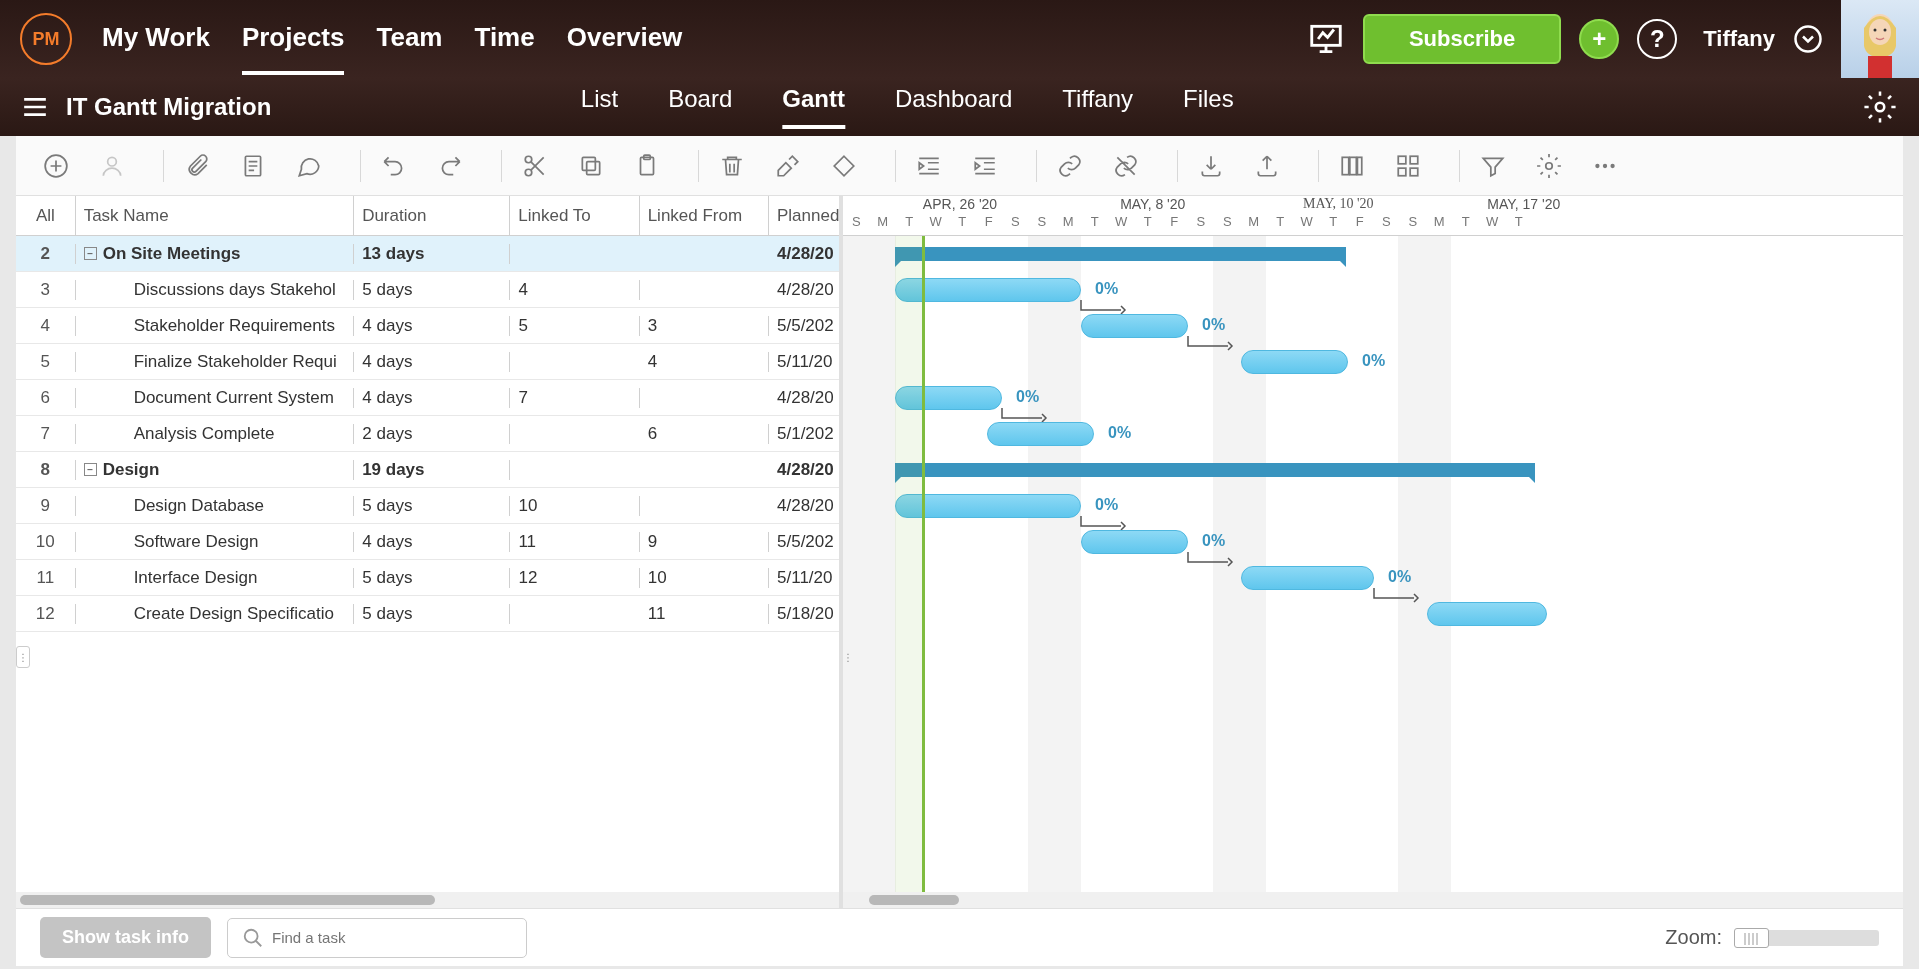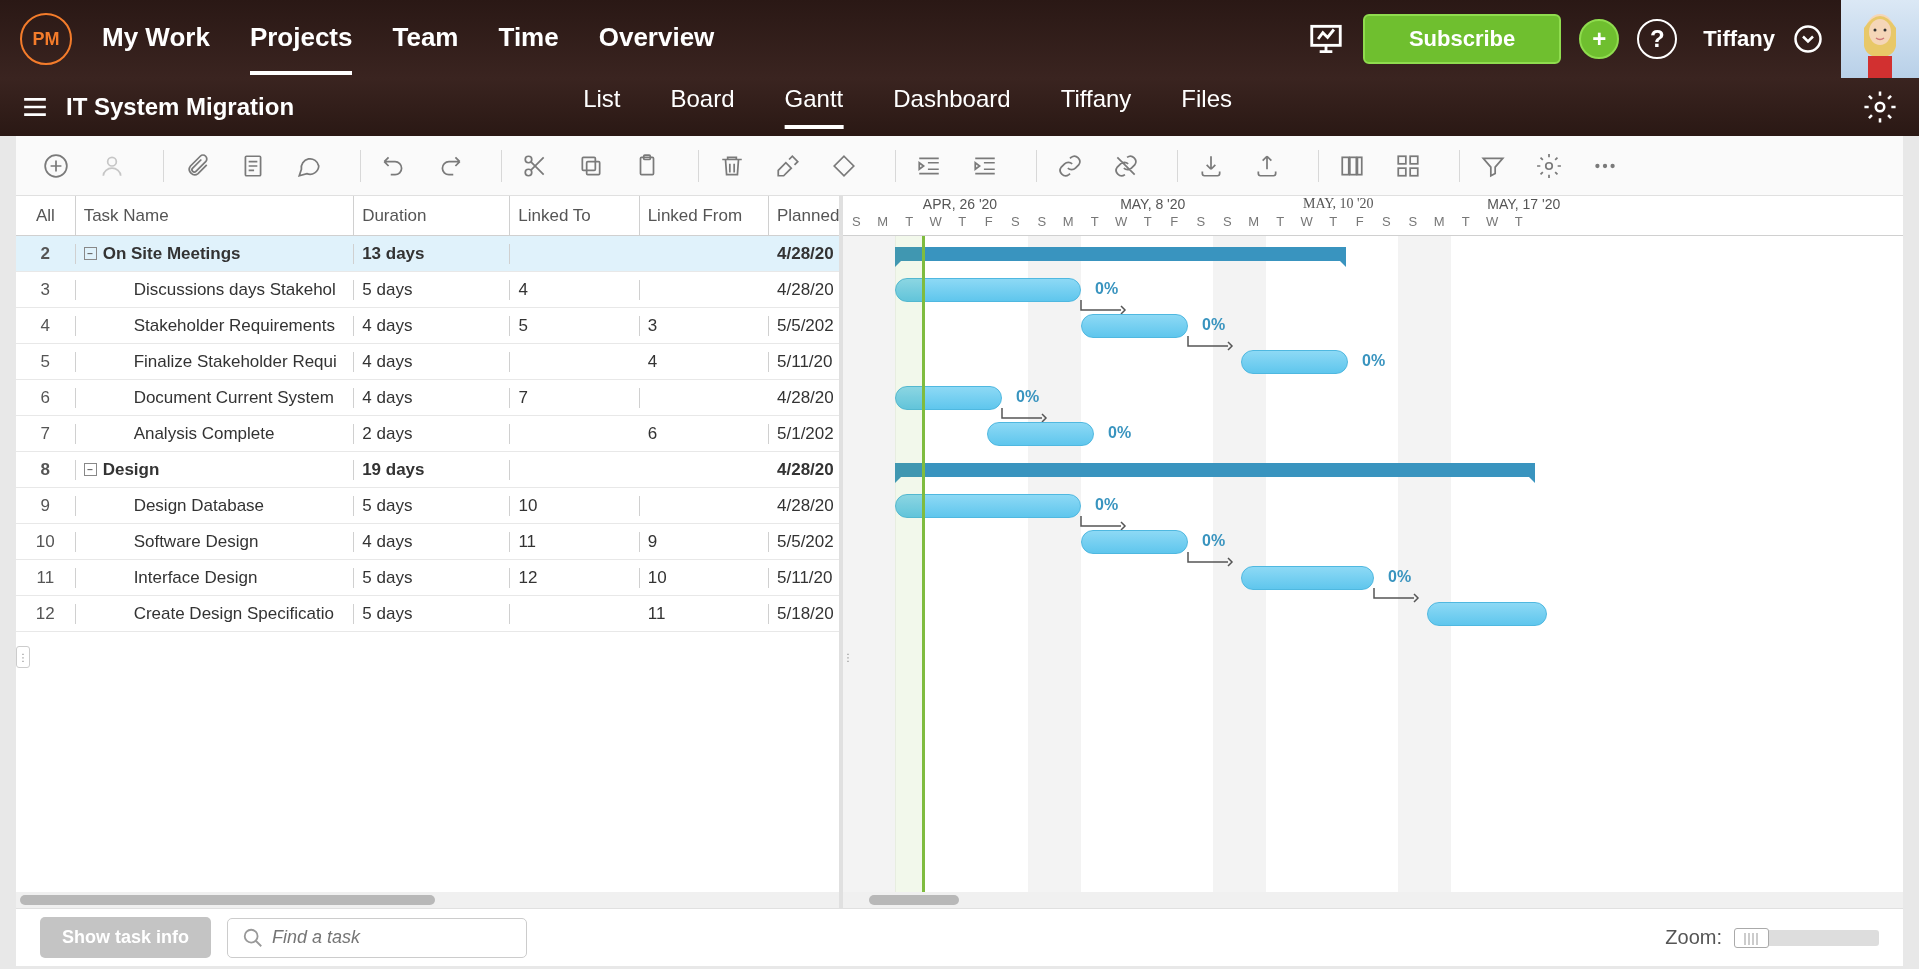--- a/index.html
+++ b/index.html
@@ -11,21 +11,21 @@
   display: flex;
   align-items: center;
   padding: 0 20px;
   color: #fff;
 }
 .logo-badge {
   width: 52px; height: 52px; border: 2px solid #f47c2b; border-radius: 50%;
   display: flex; align-items: center; justify-content: center;
   color: #f47c2b; font-weight: 700; font-size: 18px; margin-right: 30px;
 }
-.main-nav { display: flex; gap: 40px; }
+.main-nav { display: flex; gap: 32px; }
 .main-nav-item { font-size: 26px; font-weight: 600; cursor: pointer; padding-bottom: 18px; margin-top: 18px; }
 .main-nav-item.active { border-bottom: 4px solid #fff; }
 .header-right { margin-left: auto; display: flex; align-items: center; gap: 18px; }
 .icon-btn { cursor: pointer; display: inline-flex; align-items: center; justify-content: center; }
 .subscribe-btn {
   background: #6fbf2f; color: #fff; border: 2px solid #8fdc4e; border-radius: 6px;
   padding: 10px 44px; font-size: 22px; font-weight: 600; cursor: pointer;
 }
 .circ32 { width: 40px; height: 40px; border: 2.5px solid #fff; border-radius: 50%; display: flex; align-items: center; justify-content: center; font-size: 24px; font-weight: 700; }
 .plus-circ { background: #6fbf2f; border-color: #8fdc4e; }
@@ -36,21 +36,21 @@
 .project-bar {
   height: 58px;
   background: linear-gradient(180deg, #3a2420 0%, #2a1814 100%);
   display: flex; align-items: center; padding: 0 22px; color: #fff;
   position: relative;
 }
 .menu-burger { margin-right: 18px; cursor: pointer; }
 .project-title { font-size: 24px; font-weight: 700; }
 .view-tabs { position: absolute; left: 50%; transform: translateX(-58%); display: flex; gap: 50px; }
 .view-tab { font-size: 24px; font-weight: 500; cursor: pointer; padding-bottom: 12px; }
-.view-tab.active { border-bottom: 4px solid #fff; font-weight: 400; }
+.view-tab.active { border-bottom: 4px solid #fff; font-weight: 700; }
 .gear-right { margin-left: auto; cursor: pointer; }
 
 .content { background: #fff; margin: 0 16px; height: 830px; display: flex; flex-direction: column; }
 .toolbar {
   height: 60px; border-bottom: 1px solid #e0e0e0; display: flex; align-items: center;
   padding: 0 25px; gap: 8px; background: #fafafa;
 }
 .toolbar .sep { width: 1px; height: 32px; background: #d8d8d8; margin: 0 10px; }
 .tool-icon { width: 30px; height: 30px; cursor: pointer; display: flex; align-items: center; justify-content: center; color: #7a7a7a; }
 
@@ -93,21 +93,21 @@
 .gantt-summary::before { left: 0; border-right: 6px solid transparent; }
 .gantt-summary::after { right: 0; border-left: 6px solid transparent; }
 
 .gantt-bar { position: absolute; height: 24px; top: 6px; background: linear-gradient(180deg,#8dd9f5,#5fc6ed); border-radius: 12px; border: 1px solid #4fb8e0; }
 .gantt-label { position: absolute; font-size: 16px; color: #3994bf; font-weight: 600; top: 8px; }
 .gantt-arrow { position: absolute; color: #555; }
 
 .footer { height: 58px; background: #fff; border-top: 1px solid #e0e0e0; display: flex; align-items: center; padding: 0 24px; }
 .show-info-btn { background: #c4c4c4; color: #fff; border: none; border-radius: 5px; padding: 10px 22px; font-size: 18px; font-weight: 600; cursor: pointer; }
 .find-task { margin-left: 16px; border: 1px solid #ccc; border-radius: 5px; padding: 8px 14px; display: flex; align-items: center; width: 300px; }
-.find-task input { border: none; outline: none; font-size: 18px; flex: 1; color: #888; font-style: italic; }
+.find-task input { border: none; outline: none; font-size: 15px; flex: 1; color: #888; }
 .zoom-area { margin-left: auto; display: flex; align-items: center; gap: 12px; }
 .zoom-label { font-size: 20px; color: #555; }
 .zoom-slider { width: 145px; height: 16px; background: #ddd; border-radius: 3px; position: relative; }
 .zoom-thumb { position: absolute; width: 35px; height: 20px; top: -2px; left: 0; background: #fff; border: 1px solid #aaa; border-radius: 3px; }
 
 .drag-handle { position: absolute; left: 0; top: 450px; width: 14px; height: 22px; background: #fff; border: 1px solid #ccc; border-radius: 3px; z-index: 50; display:flex; align-items:center; justify-content:center; font-size:10px; color:#888; cursor:grab; }
 .drag-handle2 { position: absolute; left: 827px; top: 450px; width: 10px; height: 22px; z-index:50; display:flex; align-items:center; justify-content:center; font-size:10px; color:#888; cursor:col-resize; }
 </style>
 </head>
 <body>
@@ -151,21 +151,21 @@
       </svg>
   </div>
 </div>
 
 <div class="project-bar">
   <span class="menu-burger icon-btn">
     <svg width="26" height="20" viewBox="0 0 24 18" stroke="#fff" stroke-width="2.5">
         <path d="M2 2h20M2 9h20M2 16h20"></path>
       </svg>
   </span>
-  <span class="project-title">IT System Migration</span>
+  <span class="project-title">IT Gantt Migration</span>
   <div class="view-tabs" id="view-tabs">
       <div class="view-tab">List</div>
       <div class="view-tab">Board</div>
       <div class="view-tab active">Gantt</div>
       <div class="view-tab">Dashboard</div>
       <div class="view-tab">Tiffany</div>
       <div class="view-tab">Files</div>
     </div>
   <span class="gear-right icon-btn">
     <svg width="34" height="34" viewBox="0 0 24 24" fill="none" stroke="#fff" stroke-width="1.8">

